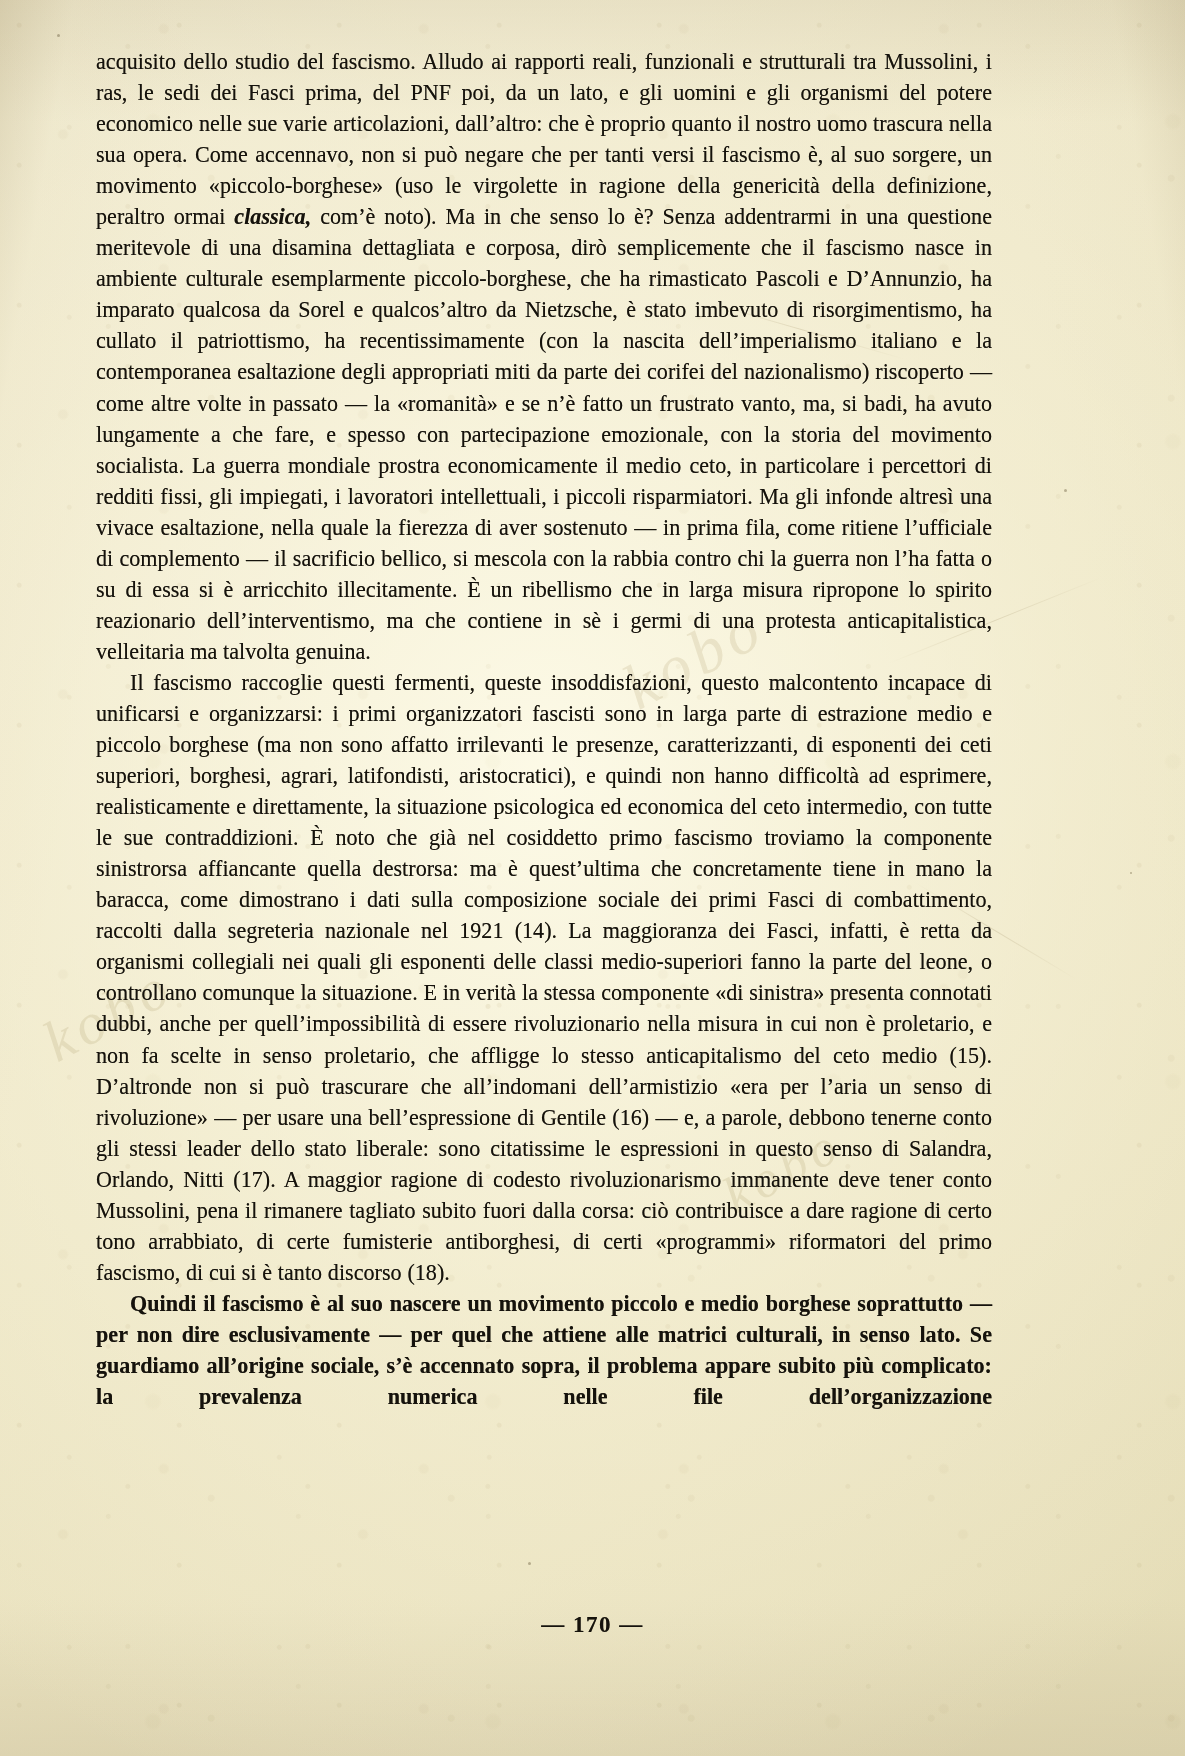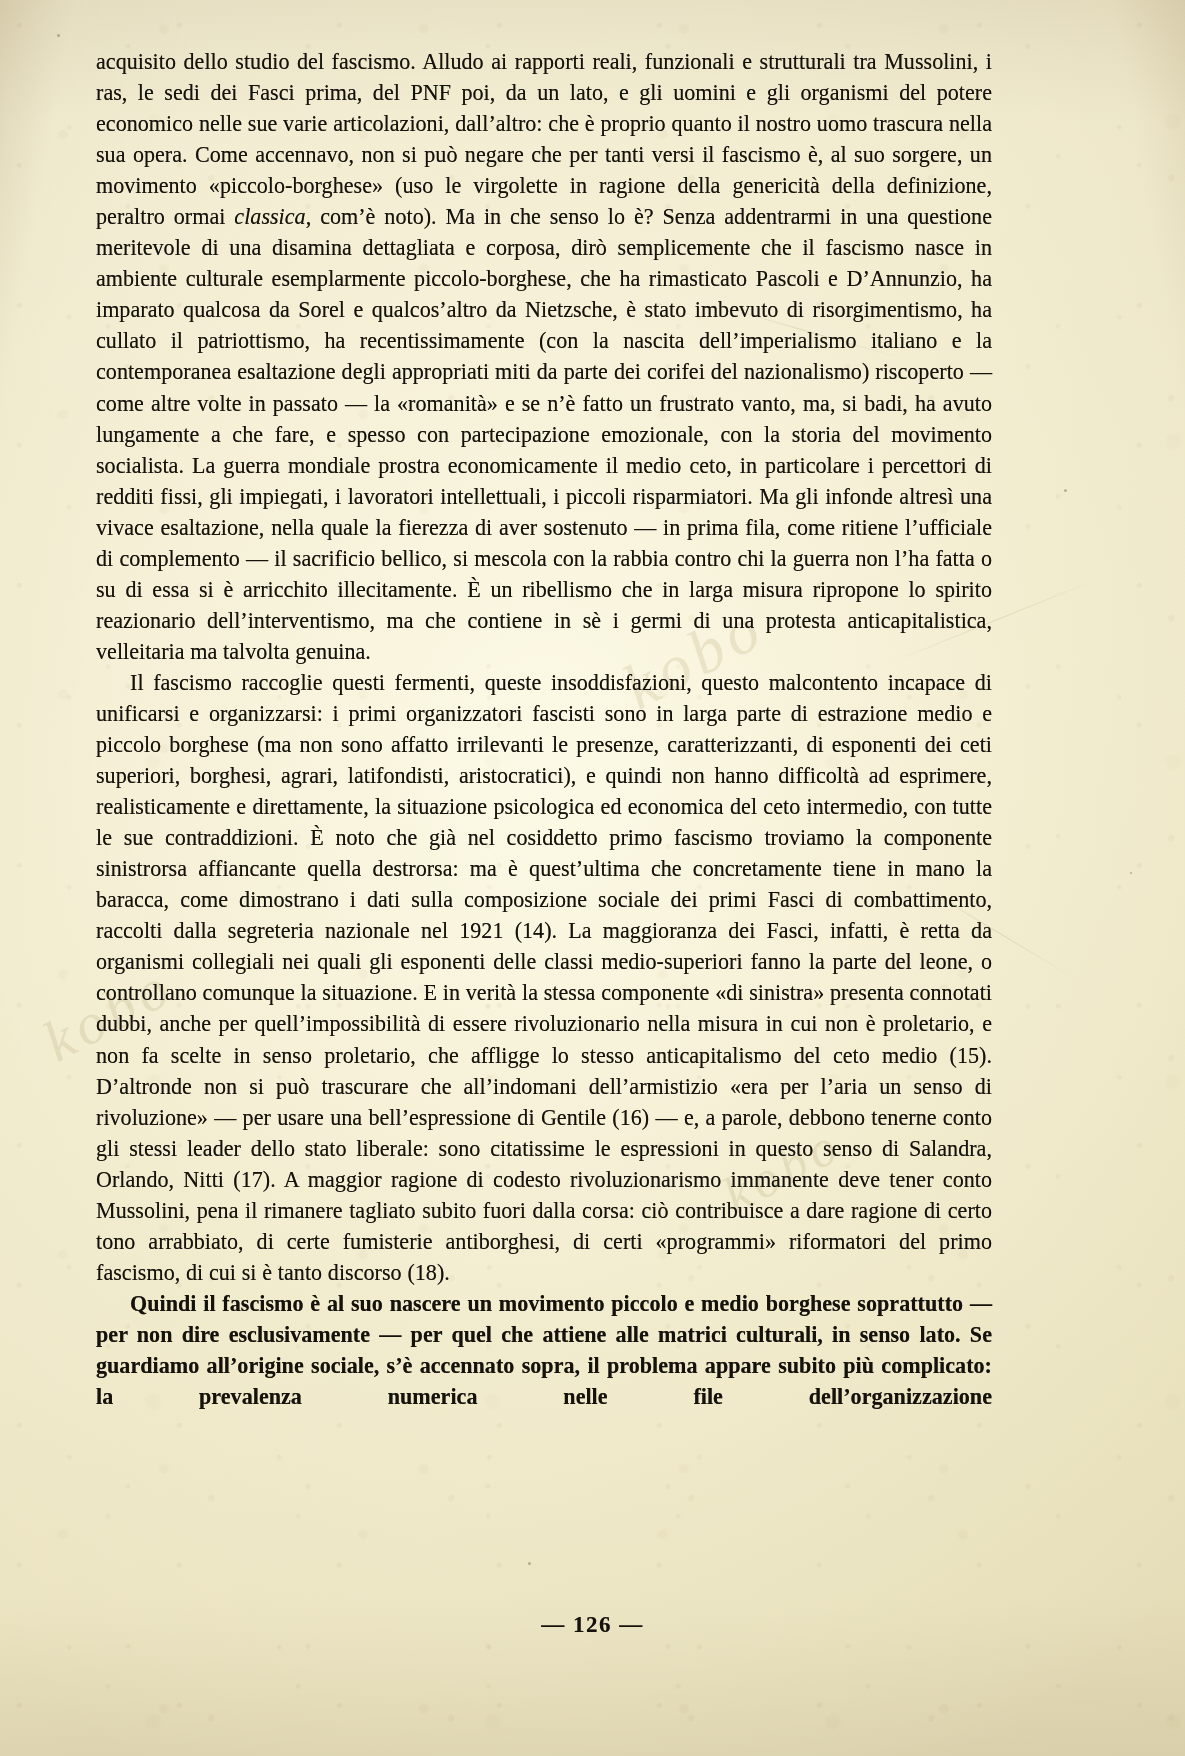--- a/index.html
+++ b/index.html
@@ -92,21 +92,21 @@
     font-family: "Liberation Serif", "DejaVu Serif", serif;
     letter-spacing: 0.02px;
     word-spacing: 0.2px;
     text-rendering: optimizeLegibility;
     
     text-shadow: 0 0 0.55px rgba(20,16,8,0.55);
   }
   p.indented { text-indent: 34px; }
   p.last-par { text-align-last: justify; font-weight: bold; }
 
-  i.it { font-style: italic; }
+  i.it { font-style: italic; font-weight: bold; }
 
   #page-number {
     position: absolute;
     left: 0;
     right: 0;
     top: 1612px;
     text-align: center;
     font-family: "Liberation Serif", "DejaVu Serif", serif;
     font-size: 23px;
     font-weight: bold;
@@ -147,15 +147,15 @@
   <div id="text-column">
 
     <p class="body-par"><span>acquisito dello studio del fascismo. Alludo ai rapporti reali, funzionali e strutturali tra Mussolini, i ras, le sedi dei Fasci prima, del PNF poi, da un lato, e gli uomini e gli organismi del potere economico nelle sue varie articolazioni, dall’altro: che è proprio quanto il nostro uomo trascura nella sua opera. Come accennavo, non si può negare che per tanti versi il fascismo è, al suo sorgere, un movimento «piccolo-borghese» (uso le virgolette in ragione della genericità della definizione, peraltro ormai </span><i class="it">classica,</i><span> com’è noto). Ma in che senso lo è? Senza addentrarmi in una questione meritevole di una disamina dettagliata e corposa, dirò semplicemente che il fascismo nasce in ambiente culturale esemplarmente piccolo-borghese, che ha rimasticato Pascoli e D’Annunzio, ha imparato qualcosa da Sorel e qualcos’altro da Nietzsche, è stato imbevuto di risorgimentismo, ha cullato il patriottismo, ha recentissimamente (con la nascita dell’imperialismo italiano e la contemporanea esaltazione degli appropriati miti da parte dei corifei del nazionalismo) riscoperto — come altre volte in passato — la «romanità» e se n’è fatto un frustrato vanto, ma, si badi, ha avuto lungamente a che fare, e spesso con partecipazione emozionale, con la storia del movimento socialista. La guerra mondiale prostra economicamente il medio ceto, in particolare i percettori di redditi fissi, gli impiegati, i lavoratori intellettuali, i piccoli risparmiatori. Ma gli infonde altresì una vivace esaltazione, nella quale la fierezza di aver sostenuto — in prima fila, come ritiene l’ufficiale di complemento — il sacrificio bellico, si mescola con la rabbia contro chi la guerra non l’ha fatta o su di essa si è arricchito illecitamente. È un ribellismo che in larga misura ripropone lo spirito reazionario dell’interventismo, ma che contiene in sè i germi di una protesta anticapitalistica, velleitaria ma talvolta genuina.</span></p>
 
     <p class="body-par indented">Il fascismo raccoglie questi fermenti, queste insoddisfazioni, questo malcontento incapace di unificarsi e organizzarsi: i primi organizzatori fascisti sono in larga parte di estrazione medio e piccolo borghese (ma non sono affatto irrilevanti le presenze, caratterizzanti, di esponenti dei ceti superiori, borghesi, agrari, latifondisti, aristocratici), e quindi non hanno difficoltà ad esprimere, realisticamente e direttamente, la situazione psicologica ed economica del ceto intermedio, con tutte le sue contraddizioni. È noto che già nel cosiddetto primo fascismo troviamo la componente sinistrorsa affiancante quella destrorsa: ma è quest’ultima che concretamente tiene in mano la baracca, come dimostrano i dati sulla composizione sociale dei primi Fasci di combattimento, raccolti dalla segreteria nazionale nel 1921 (14). La maggioranza dei Fasci, infatti, è retta da organismi collegiali nei quali gli esponenti delle classi medio-superiori fanno la parte del leone, o controllano comunque la situazione. E in verità la stessa componente «di sinistra» presenta connotati dubbi, anche per quell’impossibilità di essere rivoluzionario nella misura in cui non è proletario, e non fa scelte in senso proletario, che affligge lo stesso anticapitalismo del ceto medio (15). D’altronde non si può trascurare che all’indomani dell’armistizio «era per l’aria un senso di rivoluzione» — per usare una bell’espressione di Gentile (16) — e, a parole, debbono tenerne conto gli stessi leader dello stato liberale: sono citatissime le espressioni in questo senso di Salandra, Orlando, Nitti (17). A maggior ragione di codesto rivoluzionarismo immanente deve tener conto Mussolini, pena il rimanere tagliato subito fuori dalla corsa: ciò contribuisce a dare ragione di certo tono arrabbiato, di certe fumisterie antiborghesi, di certi «programmi» riformatori del primo fascismo, di cui si è tanto discorso (18).</p>
 
     <p class="body-par indented last-par">Quindi il fascismo è al suo nascere un movimento piccolo e medio borghese soprattutto — per non dire esclusivamente — per quel che attiene alle matrici culturali, in senso lato. Se guardiamo all’origine sociale, s’è accennato sopra, il problema appare subito più complicato: la prevalenza numerica nelle file dell’organizzazione</p>
 
   </div>
 
-  <div id="page-number">— 126 —</div>
+  <div id="page-number">— 170 —</div>
 
 </div>
 
 </body></html>

